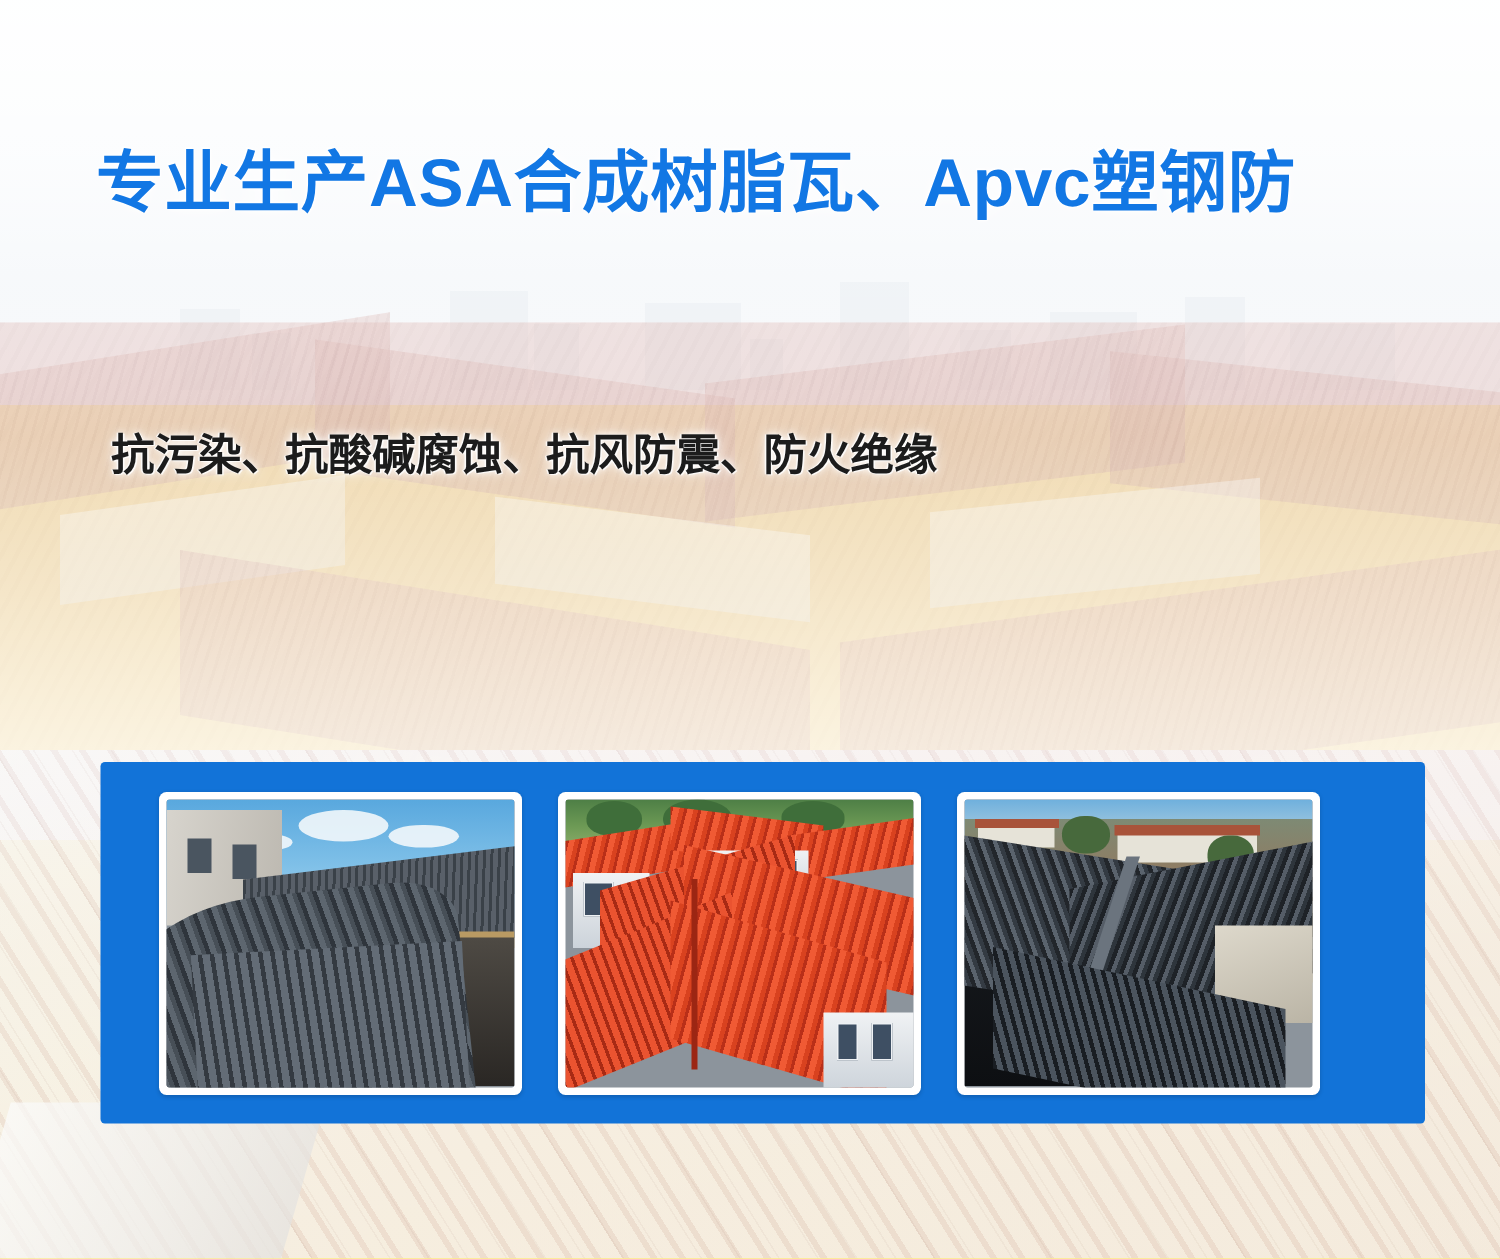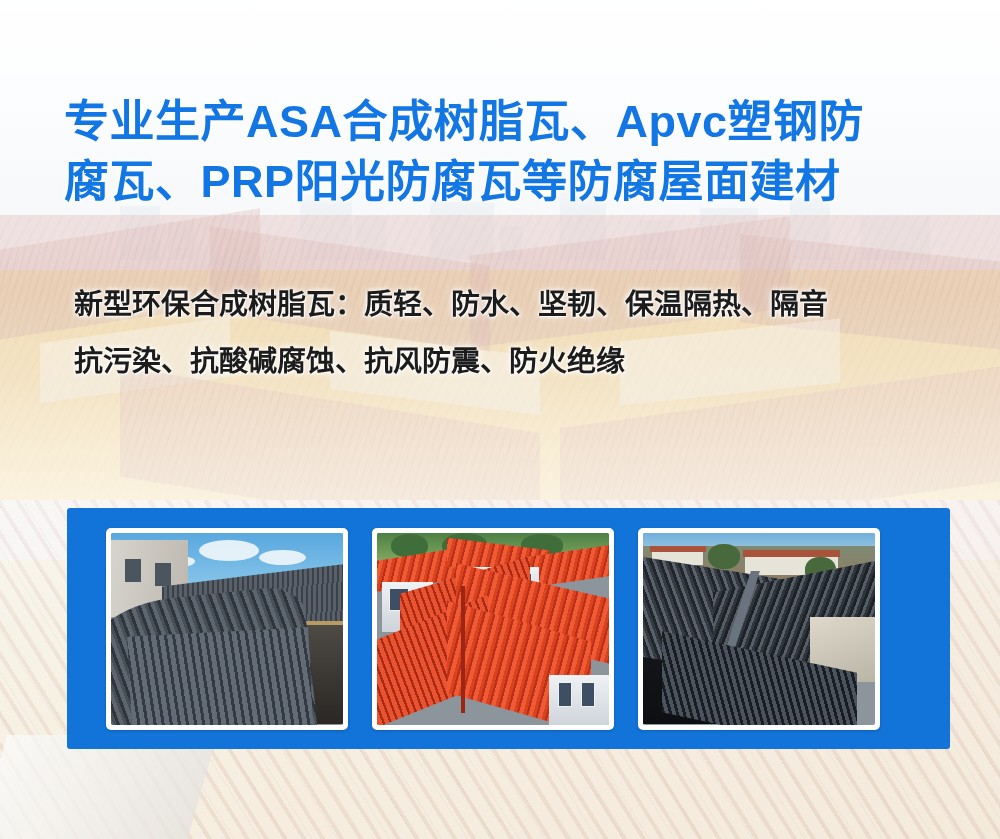--- a/index.html
+++ b/index.html
@@ -244,25 +244,23 @@
 
     <div class="bg-veil"></div>
 
     <div class="bg-bottom"></div>
     <div class="bg-bottom-veil"></div>
     <div class="bg-gutter"></div>
   </div>
 
   <div class="headline">
     <span class="headline-line">专业生产ASA合成树脂瓦、Apvc塑钢防</span>
-    <span class="headline-line">腐瓦、PRP阳光防腐瓦等防腐屋面建材</span>
   </div>
 
   <div class="subtitle">
-    <span class="subtitle-line">新型环保合成树脂瓦：质轻、防水、坚韧、保温隔热、隔音</span>
     <span class="subtitle-line">抗污染、抗酸碱腐蚀、抗风防震、防火绝缘</span>
   </div>
 
   <div class="gallery">
 
     <div class="photo-card">
       <div class="photo">
         <div class="p1-sky"></div>
         <div class="p1-cloud" style="left:38%;top:4%;width:26%;height:11%;"></div>
         <div class="p1-cloud" style="left:64%;top:9%;width:20%;height:8%;"></div>

